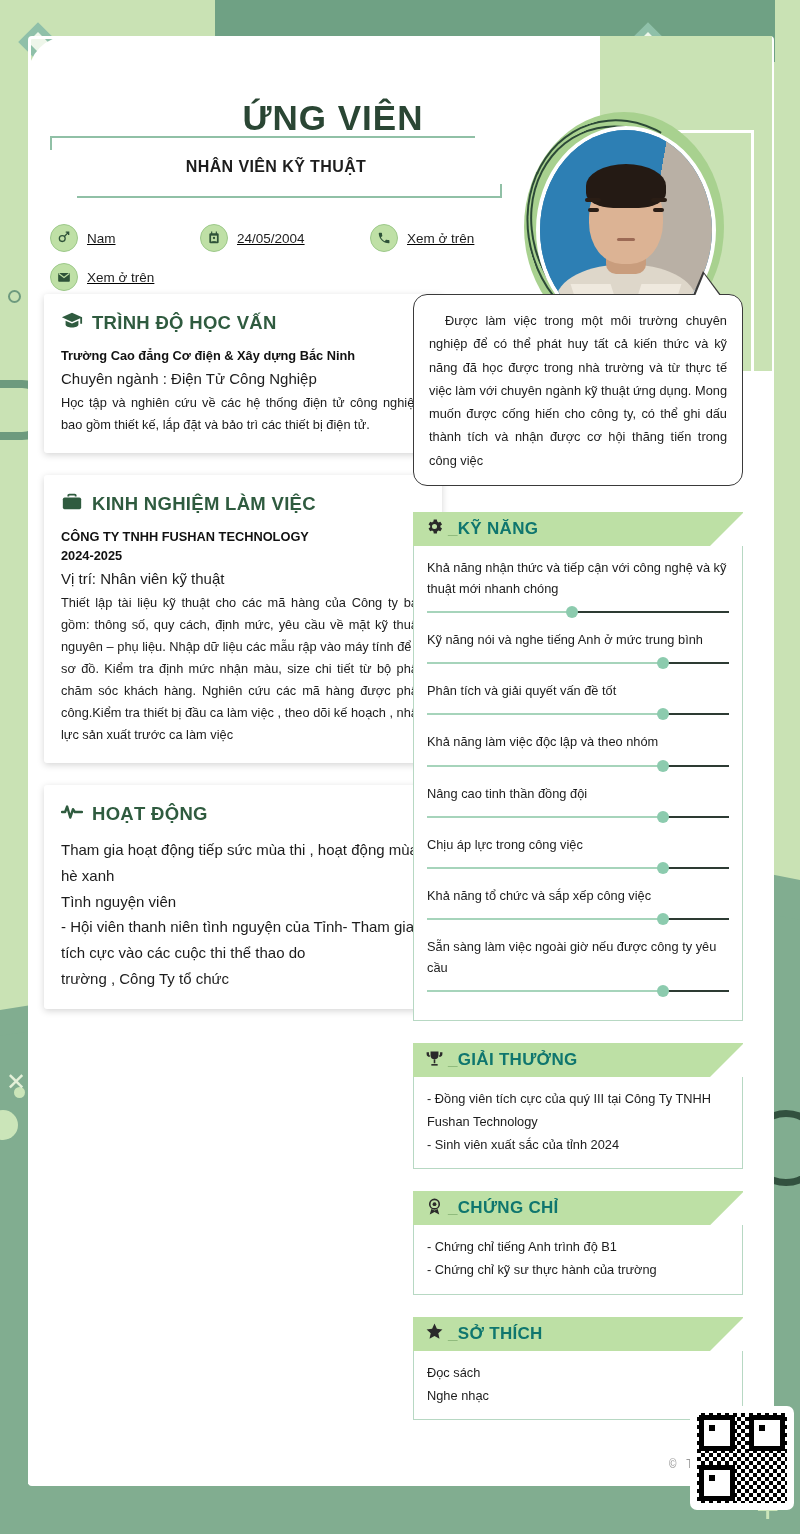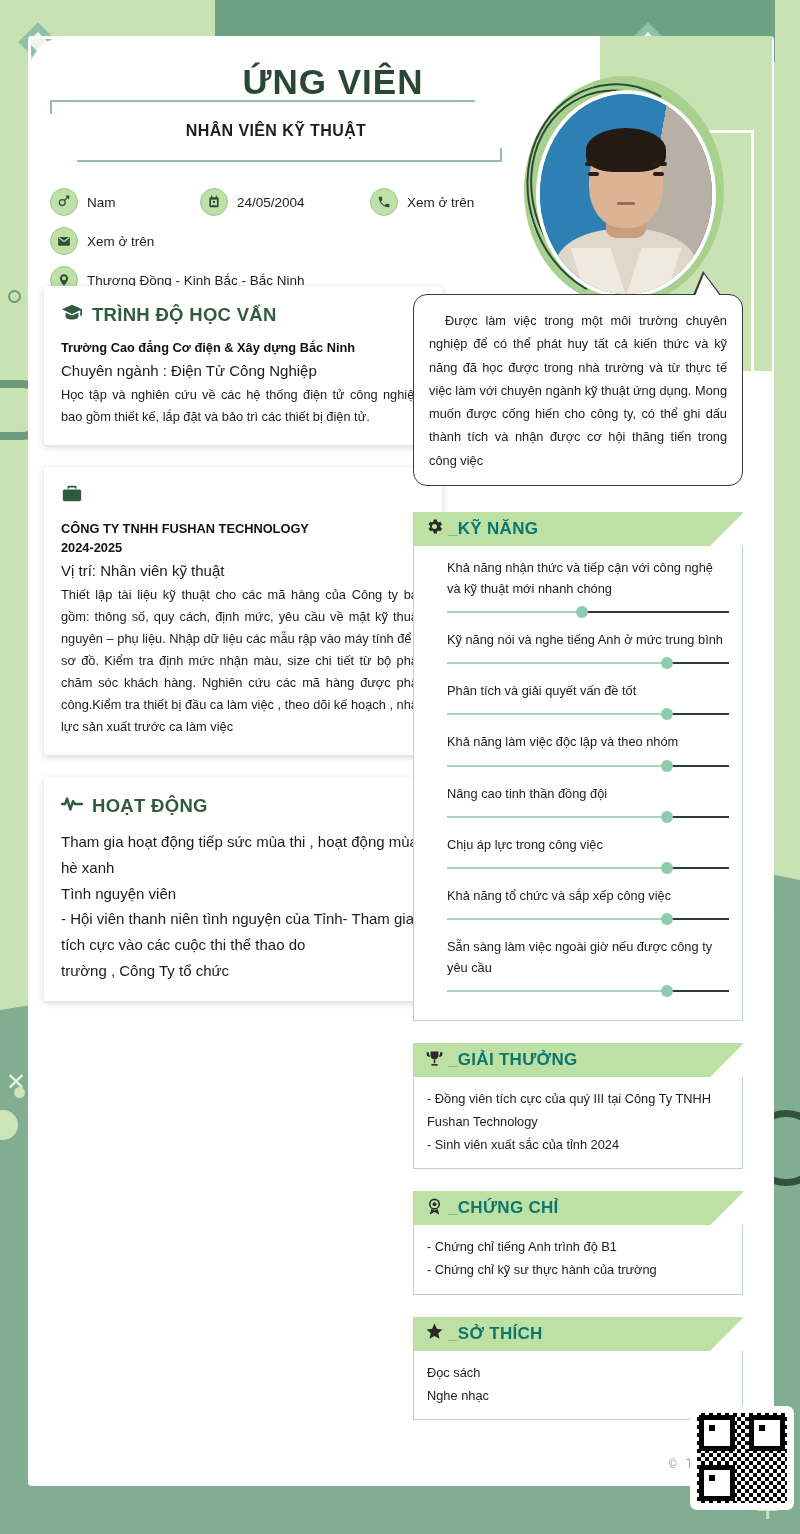--- a/index.html
+++ b/index.html
@@ -78,38 +78,38 @@
   .card-green-right2{
     position:absolute;right:0;top:275px;width:110px;height:60px;background:#c9e2b4;
     border-bottom-left-radius:60px;
   }
   .inner-white-border{
     position:absolute;right:18px;top:94px;width:154px;height:640px;
     border:3px solid #ffffff;border-left:none;
   }
 
   
-  .header{position:relative;height:250px;}
+  .header{position:relative;height:250px;margin-top:36px;}
   .name{
     position:absolute;left:130px;top:26px;width:350px;text-align:center;
     font-size:35px;font-weight:bold;color:#2a4634;letter-spacing:1px;
   }
   .title-frame{
     position:absolute;left:22px;top:64px;width:450px;height:62px;
   }
   .tf-top{position:absolute;left:0;top:0;width:425px;height:2px;background:#90c0a6;}
   .tf-topleft{position:absolute;left:0;top:0;width:2px;height:14px;background:#90c0a6;}
   .tf-bot{position:absolute;left:27px;top:60px;width:425px;height:2px;background:#90c0a6;}
   .tf-botright{position:absolute;left:450px;top:48px;width:2px;height:14px;background:#90c0a6;}
   .job-title{
     position:absolute;left:0;top:22px;width:452px;text-align:center;
     font-size:16px;font-weight:bold;color:#1d1d1d;letter-spacing:.4px;
   }
 
-  .contacts{position:absolute;left:22px;top:152px;width:480px;}
+  .contacts{position:absolute;left:22px;top:152px;width:480px;text-decoration:underline;}
   .crow{display:flex;align-items:center;margin-bottom:11px;}
   .citem{display:flex;align-items:center;}
   .cicon{
     width:26px;height:26px;border-radius:50%;background:#bfe0a6;
     display:flex;align-items:center;justify-content:center;flex:none;
     border:1px solid #9dc98a;
   }
   .cicon svg{width:14px;height:14px;fill:#2e5238;}
   .ctext{font-size:13.5px;color:#1d1d1d;margin-left:9px;white-space:nowrap;}
 
@@ -141,21 +141,21 @@
   .ph-eye{position:absolute;top:78px;width:11px;height:4px;background:#2a1d15;border-radius:3px;}
   .ph-eye.l{left:48px;} .ph-eye.r{right:48px;}
   .ph-brow{position:absolute;top:68px;width:16px;height:4px;background:#2a1d15;border-radius:3px;}
   .ph-brow.l{left:45px;} .ph-brow.r{right:45px;}
   .ph-mouth{position:absolute;left:50%;top:108px;transform:translateX(-50%);width:18px;height:3px;background:#9c6a55;border-radius:3px;}
   .ph-collar-l{position:absolute;left:38px;bottom:0;width:40px;height:46px;background:#efe9de;transform:skewX(18deg);}
   .ph-collar-r{position:absolute;right:38px;bottom:0;width:40px;height:46px;background:#efe9de;transform:skewX(-18deg);}
 
   
   .cols{position:absolute;left:0;top:250px;width:744px;}
-  .col-left{position:absolute;left:16px;top:0;width:398px;}
+  .col-left{position:absolute;left:16px;top:8px;width:398px;}
   .col-right{position:absolute;left:385px;top:8px;width:330px;}
 
   
   .lcard{
     background:#ffffff;box-shadow:0 2px 7px rgba(0,0,0,.17);
     border-radius:3px;padding:16px 17px 17px 17px;margin-bottom:22px;
   }
   .lhead{display:flex;align-items:center;margin-bottom:10px;}
   .lhead svg{width:22px;height:22px;fill:#2f5b3f;flex:none;}
   .lhead .ltxt{
@@ -195,21 +195,21 @@
   }
   .rhead svg{width:19px;height:19px;fill:#2a2a2a;flex:none;}
   .rhead .rtxt{
     font-size:17px;font-weight:bold;color:#0f766e;margin-left:4px;letter-spacing:.3px;
   }
   .rhead .rtxt:before{content:"_";color:#7aa96a;}
   .rbody{border:1px solid #b7d8c3;border-top:none;padding:11px 13px 12px 13px;background:#fff;}
   .rline{font-size:12.8px;color:#1c1c1c;line-height:1.78;}
 
   
-  .skill{margin-bottom:4px;margin-left:20px;}
+  .skill{margin-bottom:4px;}
   .skill-label{font-size:12.8px;color:#1c1c1c;line-height:1.65;margin-bottom:7px;}
   .slider{position:relative;height:12px;margin-bottom:11px;}
   .s-track{position:absolute;left:0;top:5px;width:100%;height:2px;background:#2d3b33;}
   .s-fill{position:absolute;left:0;top:5px;height:2px;background:#a6d4bb;}
   .s-knob{
     position:absolute;top:0;width:12px;height:12px;border-radius:50%;
     background:#8ccbae;transform:translateX(-6px);
   }
 
   
@@ -367,20 +367,21 @@
       </div>
 
       <div class="lcard">
         <div class="lhead">
           <span>
             <svg viewBox="0 0 24 24">
                 <path d="M9 3h6c1.1 0 2 .9 2 2v1h-2V5H9v1H7V5c0-1.1.9-2 2-2z"></path>
                 <rect x="2" y="7" width="20" height="13" rx="2"></rect>
               </svg>
           </span>
+          <span class="ltxt">KINH NGHIỆM LÀM VIỆC</span>
         </div>
         <div class="lbold">CÔNG TY TNHH FUSHAN TECHNOLOGY</div>
         <div class="lbold">2024-2025</div>
         <div class="ltext-l">Vị trí: Nhân viên kỹ thuật</div>
         <div class="ltext">Thiết lập tài liệu kỹ thuật cho các mã hàng của Công ty bao gồm: thông số, quy cách, định mức, yêu cầu về mặt kỹ thuật, nguyên – phụ liệu. Nhập dữ liệu các mẫu rập vào máy tính để đi sơ đồ. Kiểm tra định mức nhận màu, size chi tiết từ bộ phận chăm sóc khách hàng. Nghiên cứu các mã hàng được phân công.Kiểm tra thiết bị đầu ca làm việc , theo dõi kế hoạch , nhân lực sản xuất trước ca làm việc</div>
       </div>
 
       <div class="lcard">
         <div class="lhead">
           <span>

